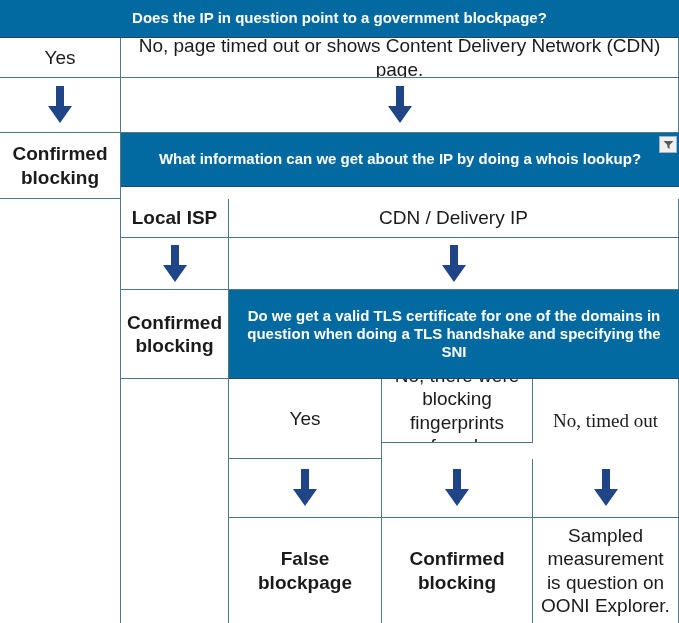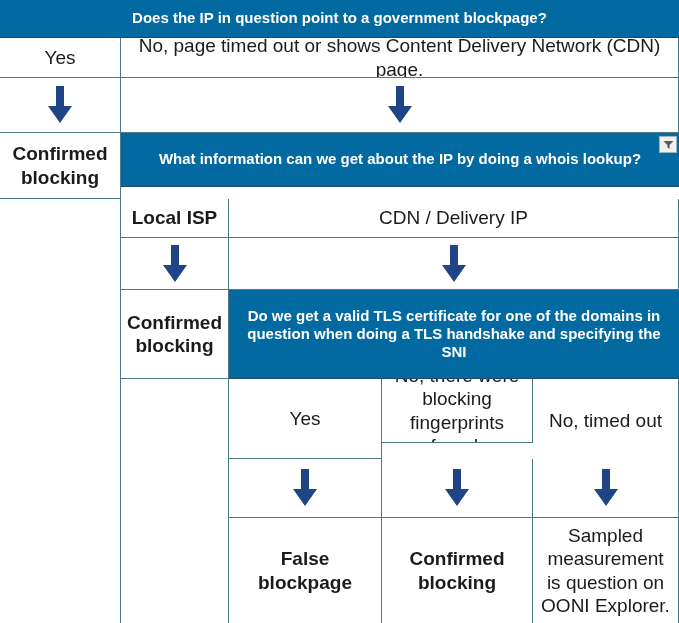--- a/index.html
+++ b/index.html
@@ -129,21 +129,21 @@
   <div class="cell bold bb br" style="left:121px; top:290px; width:108px; height:89px;">Confirmed blocking</div>
 
   <div class="cell blue q bb" style="left:229px; top:290px; width:450px; height:89px;">Do we get a valid TLS certificate for one of the domains in question when doing a TLS handshake and specifying the SNI</div>
 
   <div class="cell plain br" style="left:121px; top:379px; width:108px; height:244px;"></div>
 
   <div class="cell bb br" style="left:229px; top:379px; width:153px; height:80px;">Yes</div>
 
   <div class="cell bb br" style="left:382px; top:379px; width:151px; height:64px;">No, there were blocking fingerprints found.</div>
 
-  <div class="cell bb br" style="left:533px; top:379px; width:146px; height:84px;">No, timed out</div>
+  <div class="cell bb br" style="left:533px; top:379px; width:146px; height:84px;font-family:Liberation Serif, serif;">No, timed out</div>
 
   <div class="cell arrow-cell bb br" style="left:229px; top:459px; width:153px; height:59px;">
     <span class="arrow">
       <svg width="26" height="38" viewBox="0 0 26 38" aria-hidden="true">
         <polygon points="9,0 17,0 17,20 25,20 13,37 1,20 9,20" fill="#1f4587"></polygon>
       </svg>
     </span>
   </div>
 
   <div class="cell arrow-cell bb br" style="left:382px; top:459px; width:151px; height:59px;">

